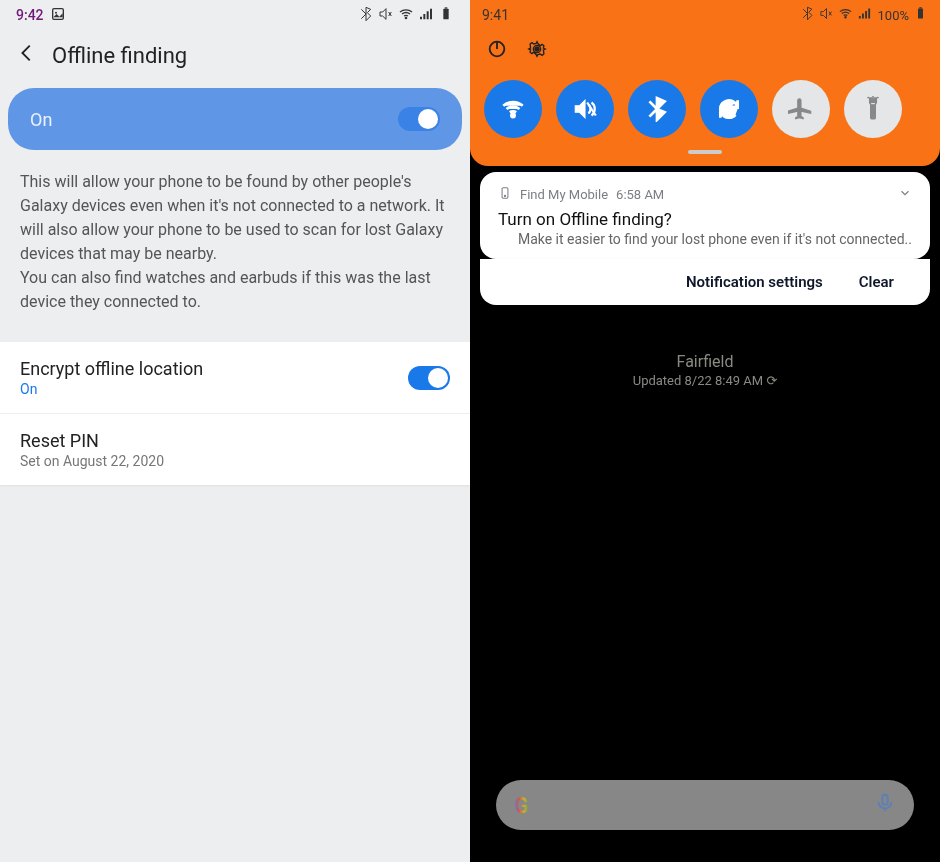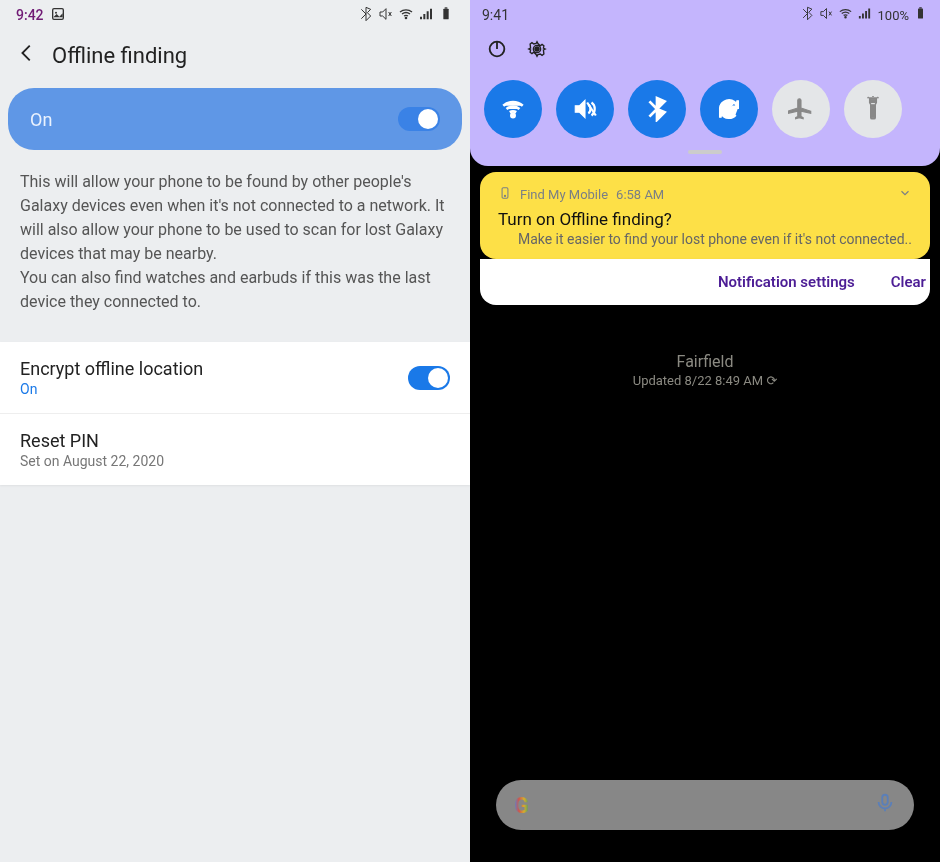--- a/index.html
+++ b/index.html
@@ -85,21 +85,21 @@
     gap: 14px;
   }
   .row:last-child { border-bottom: none; }
   .row-text .title { font-size: 18px; color: #222; }
   .row-text .sub { font-size: 14px; color: #1a79e8; margin-top: 2px; }
   .row-text .sub.gray { color: #777; }
 
   
   .screen-right { background: #000; }
   .screen-right .panel {
-    background: #c4b5fd;
+    background: #f97316;
     border-bottom-left-radius: 18px;
     border-bottom-right-radius: 18px;
     padding-bottom: 4px;
   }
   .statusbar-r {
     height: 30px;
     display: flex; align-items: center;
     padding: 0 12px;
     font-size: 14px; color: #333;
   }
@@ -125,47 +125,47 @@
   .qs svg { width: 26px; height: 26px; }
   .qs.on svg { fill: #fff; stroke: #fff; }
   .qs.off svg { fill: #888; stroke: #888; }
   .drag-handle {
     width: 34px; height: 4px;
     background: #ccc;
     border-radius: 2px;
     margin: 2px auto 8px;
   }
   .notif-card {
-    background: #fde047;
+    background: #ffffff;
     margin: 6px 10px 0;
     border-radius: 16px;
     padding: 14px 18px 12px;
     box-shadow: 0 1px 3px rgba(0,0,0,0.1);
   }
   .notif-hdr {
     display: flex; align-items: center; gap: 8px;
     color: #7a7f85; font-size: 13px;
     margin-bottom: 6px;
   }
   .notif-hdr .app-icon svg { width: 14px; height: 14px; }
   .notif-title { font-size: 17px; color: #111; margin-bottom: 2px; }
   .notif-body { font-size: 14px; color: #666; text-align: right; }
   .notif-expand { margin-left: auto; }
   .notif-actions {
     background: #fff;
     margin: 0 10px;
     border-bottom-left-radius: 16px;
     border-bottom-right-radius: 16px;
-    padding: 14px 4px;
+    padding: 14px 36px;
     display: flex;
     justify-content: flex-end;
     gap: 36px;
     font-weight: 600;
     font-size: 15px;
-    color: #4c1d95;
+    color: #0f172a;
     box-shadow: 0 1px 3px rgba(0,0,0,0.1);
   }
   
   .wallpaper {
     position: absolute; left:0; right:0; top:0; bottom:0;
     background: radial-gradient(circle at 65% 45%, #4a3b1a 0%, #1a1408 28%, #000 55%),
                 linear-gradient(200deg, #0a2a28 0%, #000 60%);
     z-index: -1;
   }
   .weather-widget {

